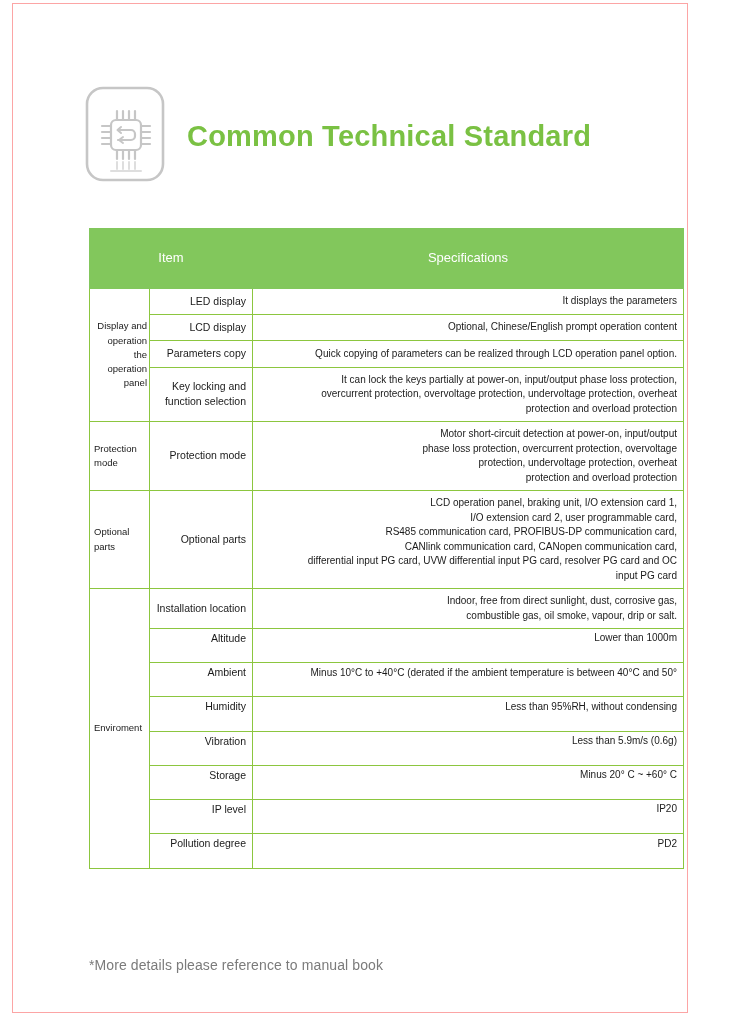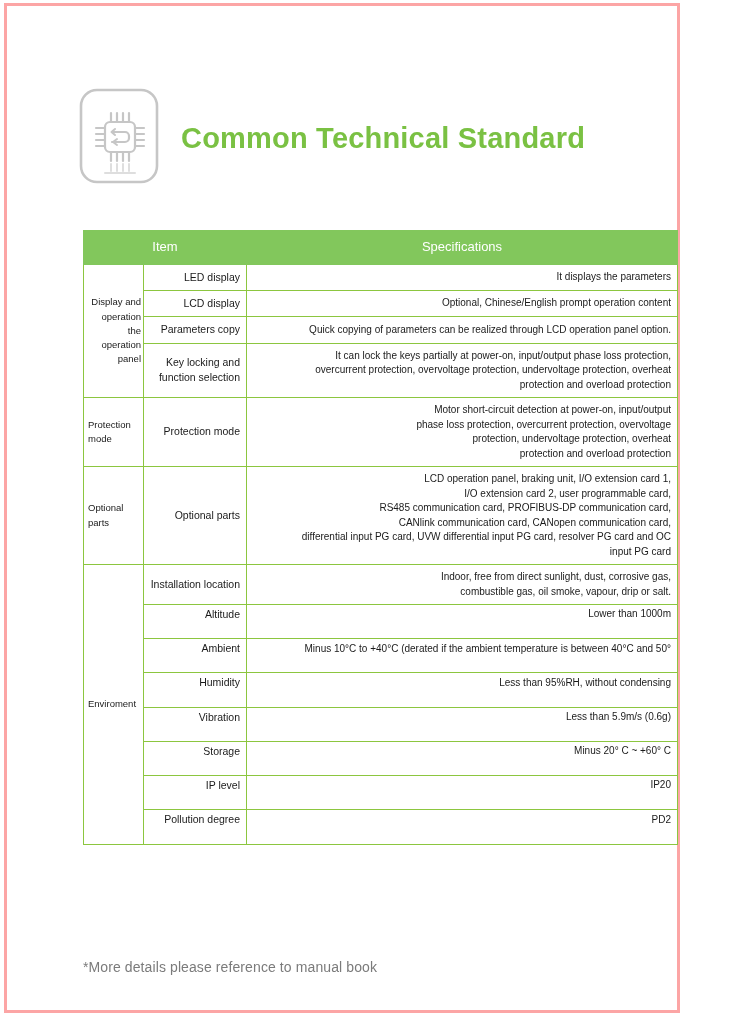--- a/index.html
+++ b/index.html
@@ -9,25 +9,25 @@
   }
   body {
     width: 750px;
     height: 1017px;
     font-family: "Liberation Sans", sans-serif;
     position: relative;
     overflow: hidden;
   }
   .page {
     position: absolute;
-    left: 4px;
+    left: 12px;
     top: 3px;
     width: 676px;
     height: 1010px;
-    border: 3px solid #fca5a5;
+    border: 1px solid #fca5a5;
     box-sizing: border-box;
     background: #fff;
   }
 
   
   .header {
     position: absolute;
     left: 68px;
     top: 78px;
     display: flex;
@@ -65,21 +65,21 @@
     vertical-align: middle;
     line-height: 1.45;
     text-align: right;
     font-weight: normal;
   }
   .spec-table thead th {
     background: #82c75c;
     color: #ffffff;
     font-size: 13px;
     text-align: center;
-    padding: 7px 6px;
+    padding: 20px 6px;
     border-color: #82c75c;
   }
   thead .th-sep { border-left: 1px solid #d8ecc5; }
 
   .col-group { width: 60px; }
   .col-item  { width: 103px; }
 
   td.group-cell {
     text-align: right;
     font-size: 9.5px;

